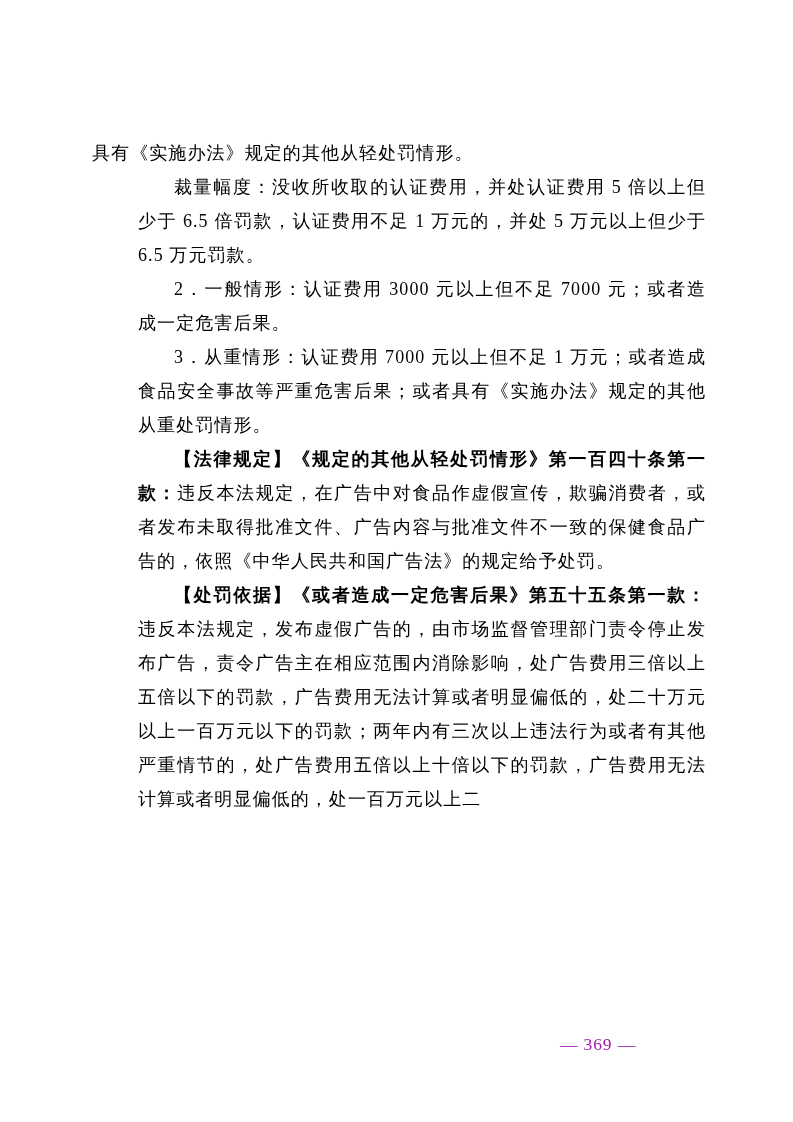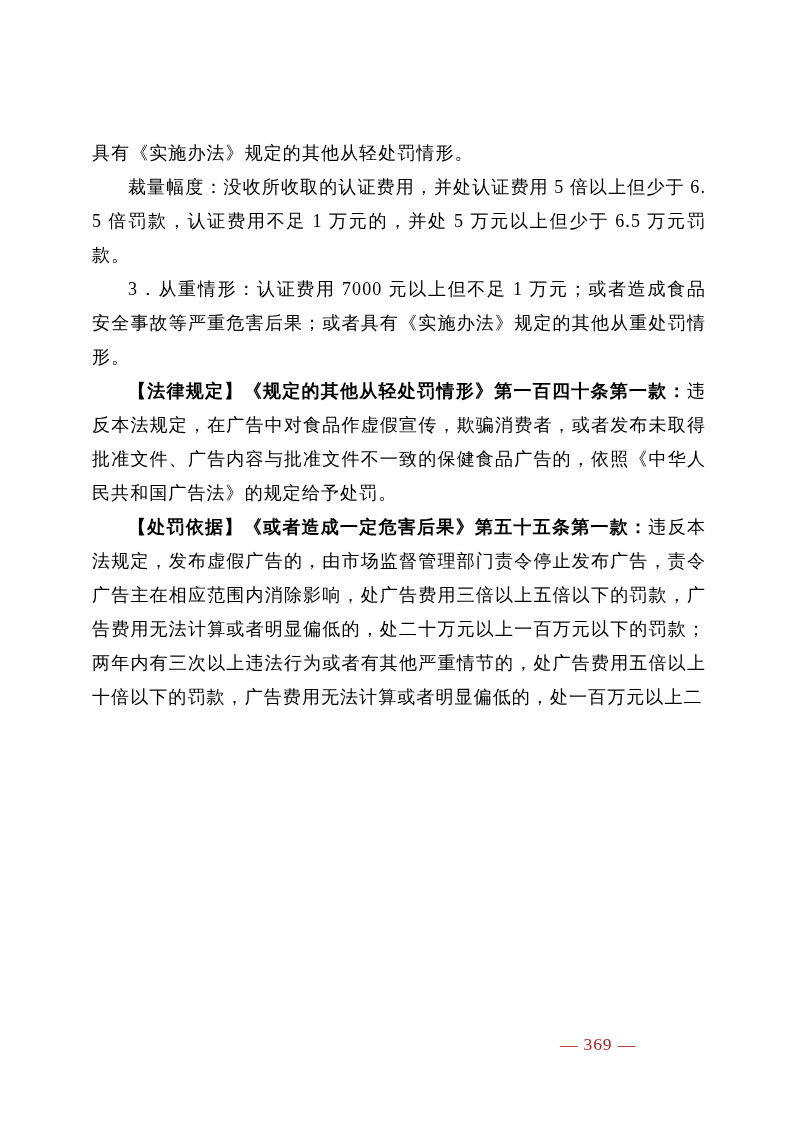--- a/index.html
+++ b/index.html
@@ -27,44 +27,46 @@
     font-size: 18px;
     line-height: 34px;
     letter-spacing: 0.06em;
     text-align: justify;
     text-justify: inter-ideograph;
     word-break: break-all;
     color: #000000;
   }
   .para.indent {
     text-indent: 2em;
+    margin-left: 46px;
   }
   .para.heading {
     font-weight: bold;
   }
   .seg.bold {
     font-weight: bold;
   }
   .footer {
     position: absolute;
     top: 1032px;
     right: 87px;
     font-size: 17.5px;
     line-height: 24px;
     letter-spacing: 0.05em;
-    color: #b91c1c;
+    color: #a21caf;
   }
 </style>
 </head>
 <body>
 
 <div class="page">
   <div class="content">
       <p class="para"><span class="seg">具有《实施办法》规定的其他从轻处罚情形。</span></p>
       <p class="para indent"><span class="seg">裁量幅度：没收所收取的认证费用，并处认证费用 5 倍以上但少于 6.5 倍罚款，认证费用不足 1 万元的，并处 5 万元以上但少于 6.5 万元罚款。</span></p>
+      <p class="para indent"><span class="seg">2．一般情形：认证费用 3000 元以上但不足 7000 元；或者造成一定危害后果。</span></p>
       <p class="para indent"><span class="seg">3．从重情形：认证费用 7000 元以上但不足 1 万元；或者造成食品安全事故等严重危害后果；或者具有《实施办法》规定的其他从重处罚情形。</span></p>
       <p class="para indent"><span class="seg bold">【法律规定】《规定的其他从轻处罚情形》第一百四十条第一款：</span><span class="seg">违反本法规定，在广告中对食品作虚假宣传，欺骗消费者，或者发布未取得批准文件、广告内容与批准文件不一致的保健食品广告的，依照《中华人民共和国广告法》的规定给予处罚。</span></p>
       <p class="para indent"><span class="seg bold">【处罚依据】《或者造成一定危害后果》第五十五条第一款：</span><span class="seg">违反本法规定，发布虚假广告的，由市场监督管理部门责令停止发布广告，责令广告主在相应范围内消除影响，处广告费用三倍以上五倍以下的罚款，广告费用无法计算或者明显偏低的，处二十万元以上一百万元以下的罚款；两年内有三次以上违法行为或者有其他严重情节的，处广告费用五倍以上十倍以下的罚款，广告费用无法计算或者明显偏低的，处一百万元以上二</span></p>
     </div>
   <div class="footer">
     <span>— 369 —</span>
   </div>
 </div>
 
 </body></html>

